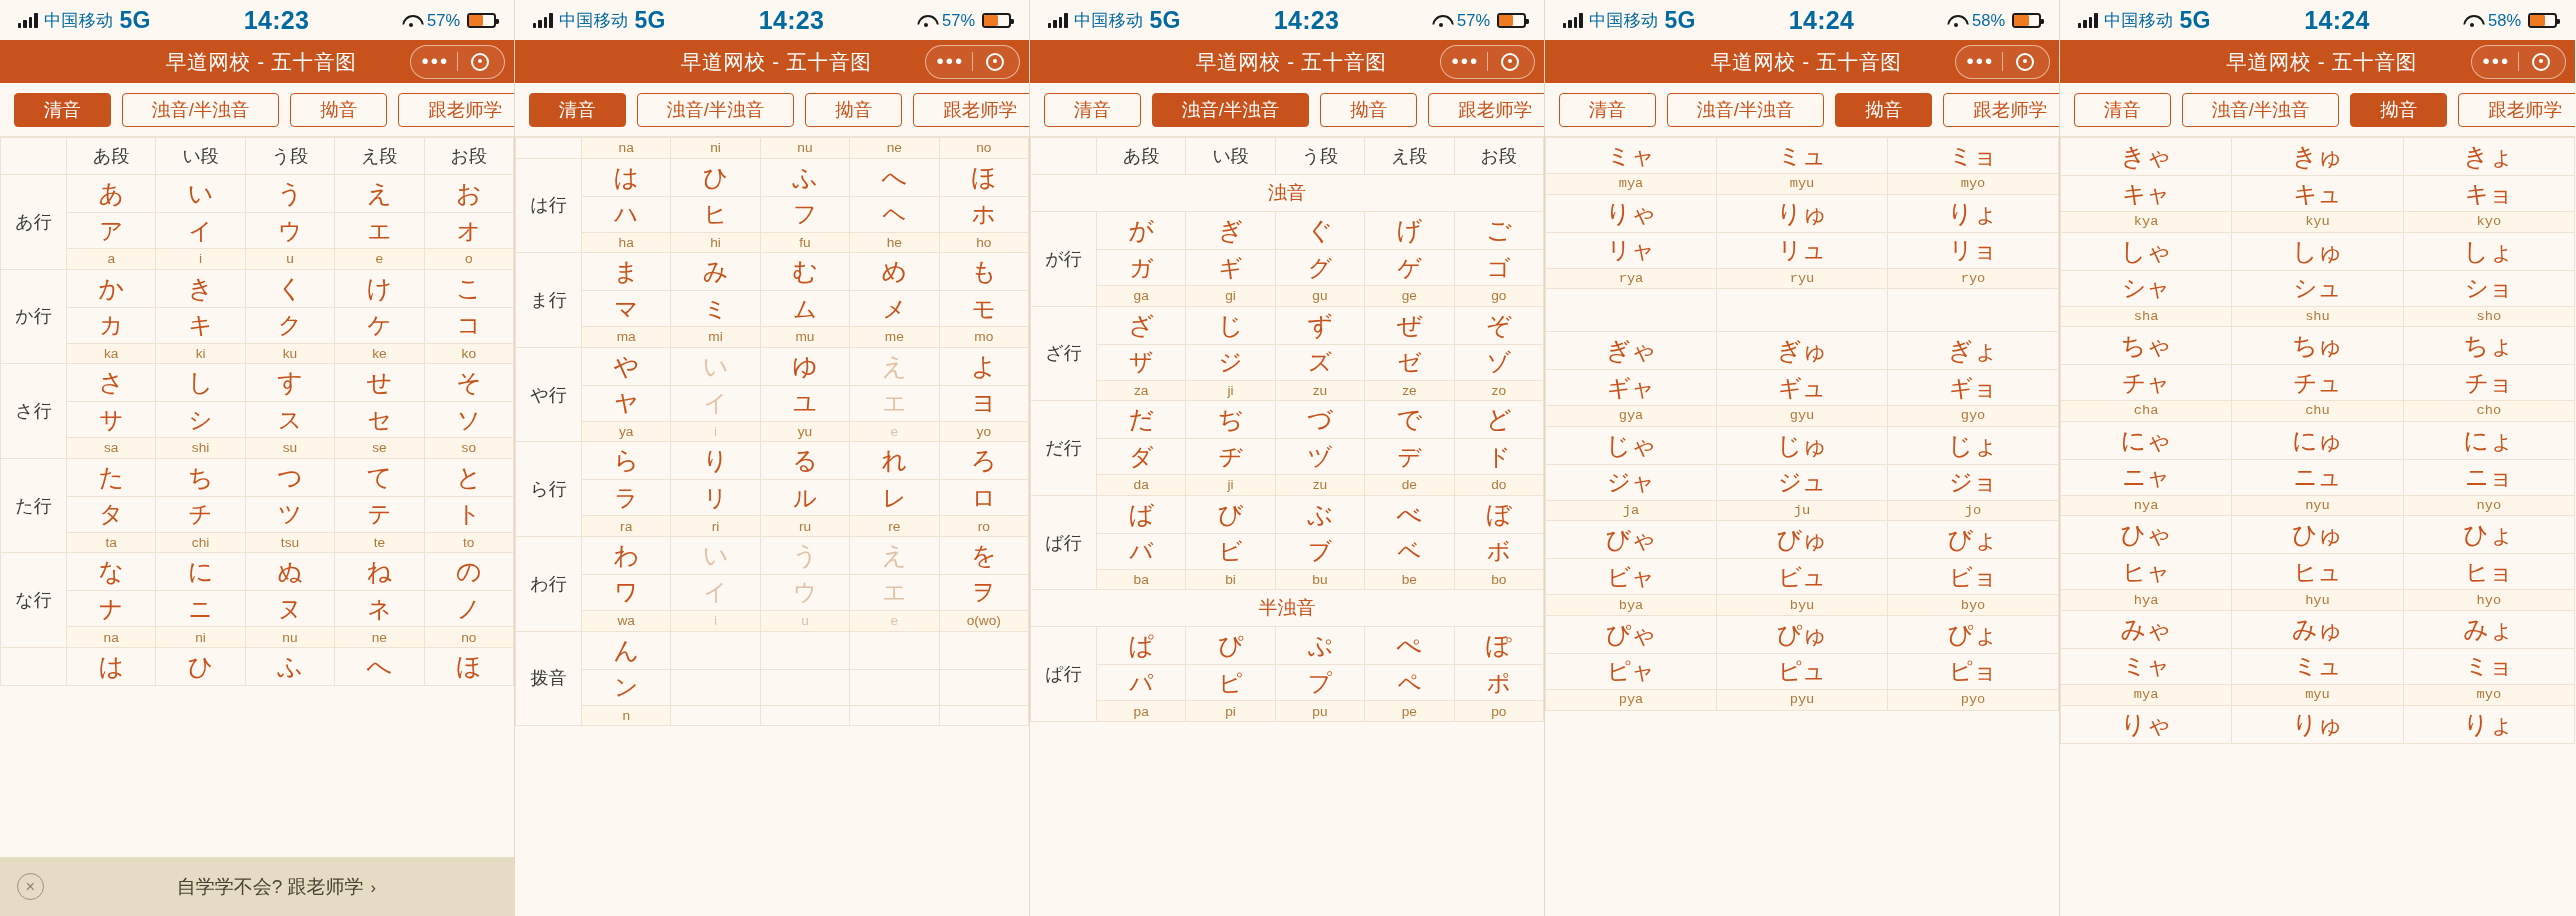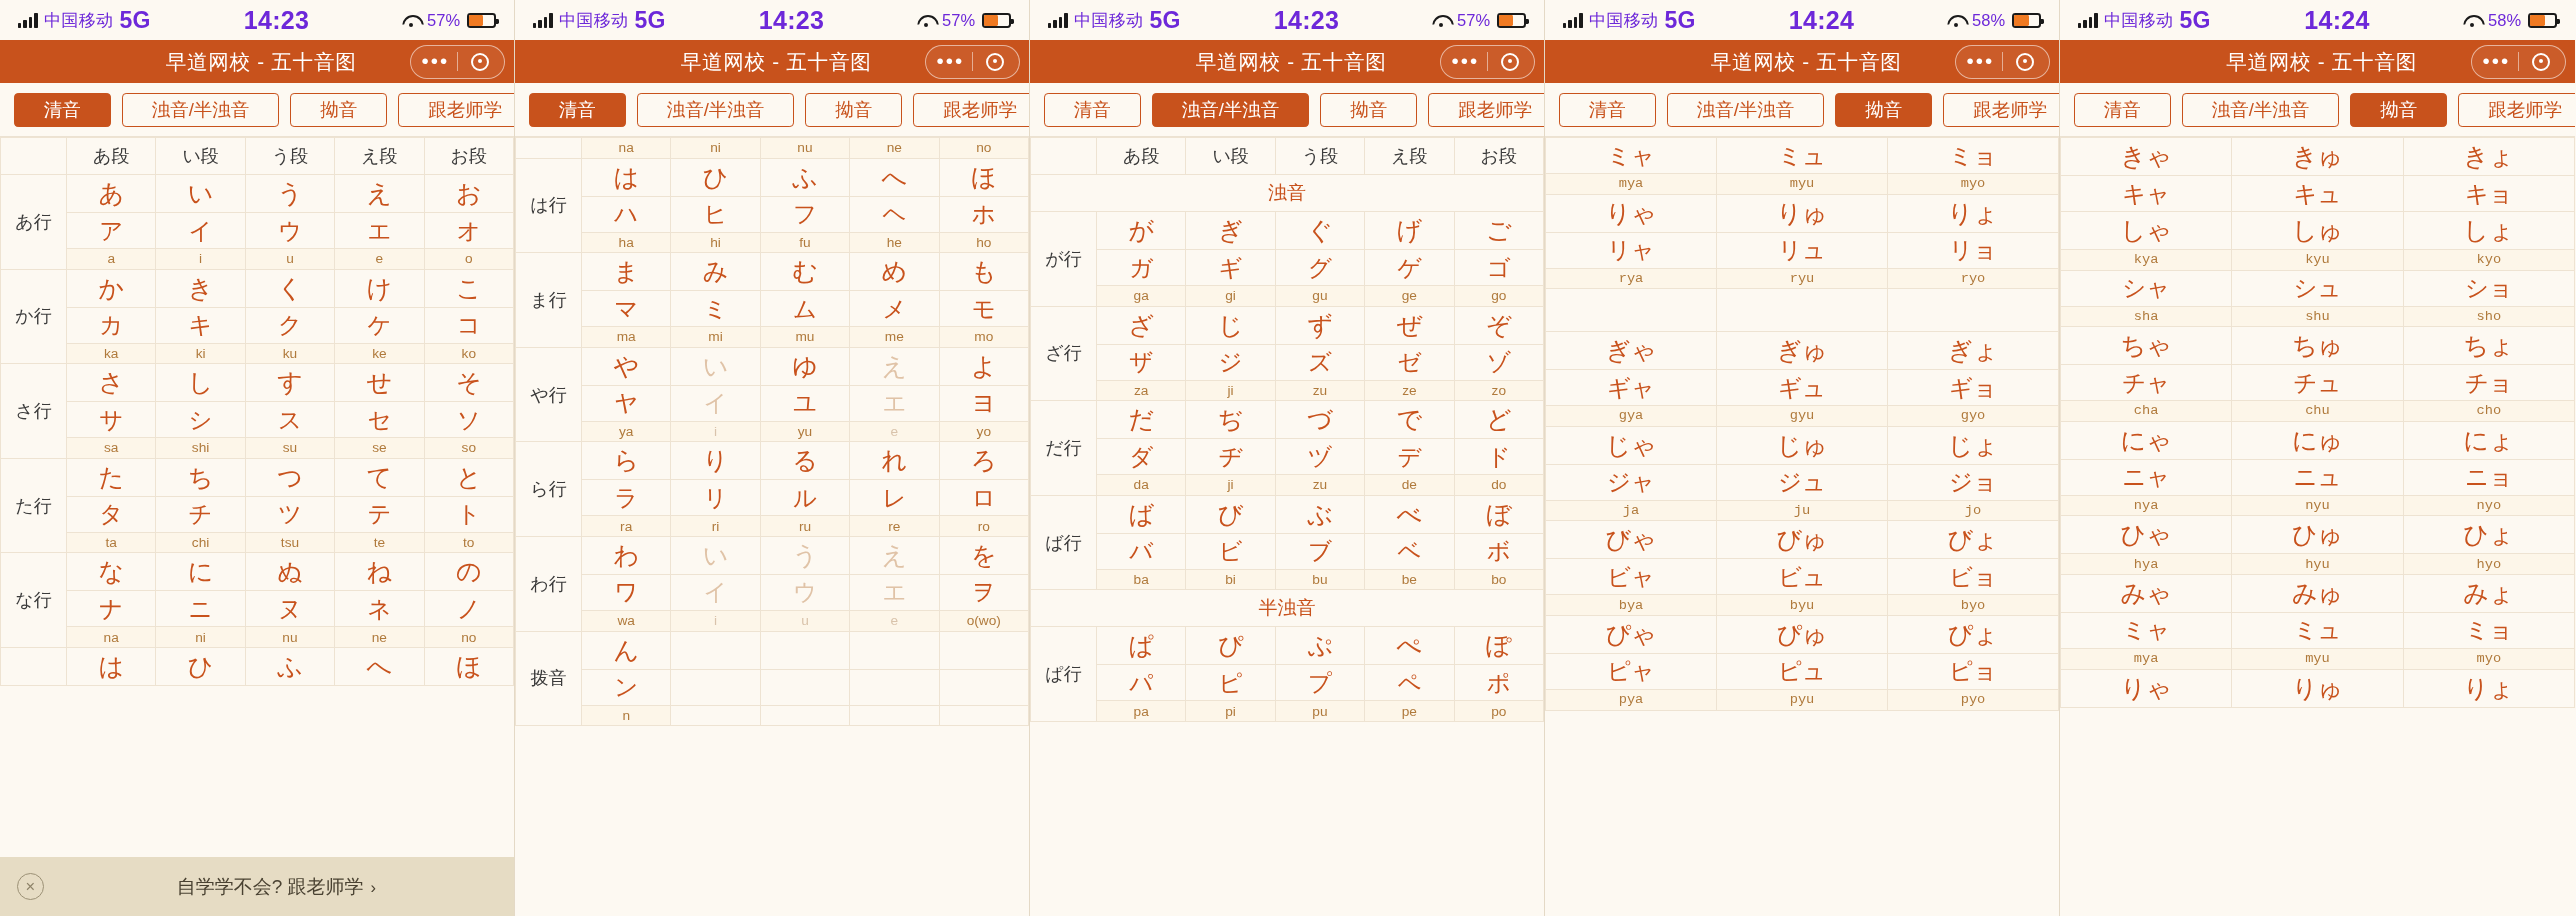--- a/index.html
+++ b/index.html
@@ -18,21 +18,21 @@
     position: relative;
     overflow: hidden;
   }
   .screen:last-child { border-right: none; }
 
   
   .statusbar {
     height: 40px; flex: 0 0 40px;
     display: flex; align-items: center;
     padding: 12px 18px;
-    font-size: 18px; color: #6d28d9;
+    font-size: 18px; color: #0369a1;
     background: #fdf9f2;
   }
   .sb-left { display: flex; align-items: center; gap: 6.2px; }
   .sig { display: inline-flex; align-items: flex-end; gap: 2.1px; height: 16.5px; }
   .sig i { width: 3.4px; background: #1a1a1a; border-radius: 0.7px; display: block; }
   .sig i:nth-child(1){height:4.8px}.sig i:nth-child(2){height:8.2px}
   .sig i:nth-child(3){height:11.7px}.sig i:nth-child(4){height:15px}
   .carrier { font-size: 17px; letter-spacing: 0.3px; }
   .net { font-size: 23px; font-weight: bold; letter-spacing: 0.3px; }
   .sb-mid { flex: 1; text-align: center; font-size: 25px; font-weight: 600; letter-spacing: 0.3px; }
@@ -891,30 +891,30 @@
           <td class="hira">きゃ</td>
           <td class="hira">きゅ</td>
           <td class="hira">きょ</td>
         </tr>
         <tr>
           <td class="kata">キャ</td>
           <td class="kata">キュ</td>
           <td class="kata">キョ</td>
         </tr>
         <tr>
+          <td class="romaji">kya</td>
+          <td class="romaji">kyu</td>
+          <td class="romaji">kyo</td>
+        </tr>
+        <tr>
           <td class="hira">しゃ</td>
           <td class="hira">しゅ</td>
           <td class="hira">しょ</td>
         </tr>
         <tr>
-          <td class="romaji">kya</td>
-          <td class="romaji">kyu</td>
-          <td class="romaji">kyo</td>
-        </tr>
-        <tr>
           <td class="kata">シャ</td>
           <td class="kata">シュ</td>
           <td class="kata">ショ</td>
         </tr>
         <tr>
           <td class="romaji">sha</td>
           <td class="romaji">shu</td>
           <td class="romaji">sho</td>
         </tr>
         <tr>
@@ -946,20 +946,25 @@
           <td class="romaji">nya</td>
           <td class="romaji">nyu</td>
           <td class="romaji">nyo</td>
         </tr>
         <tr>
           <td class="hira">ひゃ</td>
           <td class="hira">ひゅ</td>
           <td class="hira">ひょ</td>
         </tr>
         <tr>
+          <td class="kata">ヒャ</td>
+          <td class="kata">ヒュ</td>
+          <td class="kata">ヒョ</td>
+        </tr>
+        <tr>
           <td class="romaji">hya</td>
           <td class="romaji">hyu</td>
           <td class="romaji">hyo</td>
         </tr>
         <tr>
           <td class="hira">みゃ</td>
           <td class="hira">みゅ</td>
           <td class="hira">みょ</td>
         </tr>
         <tr>

